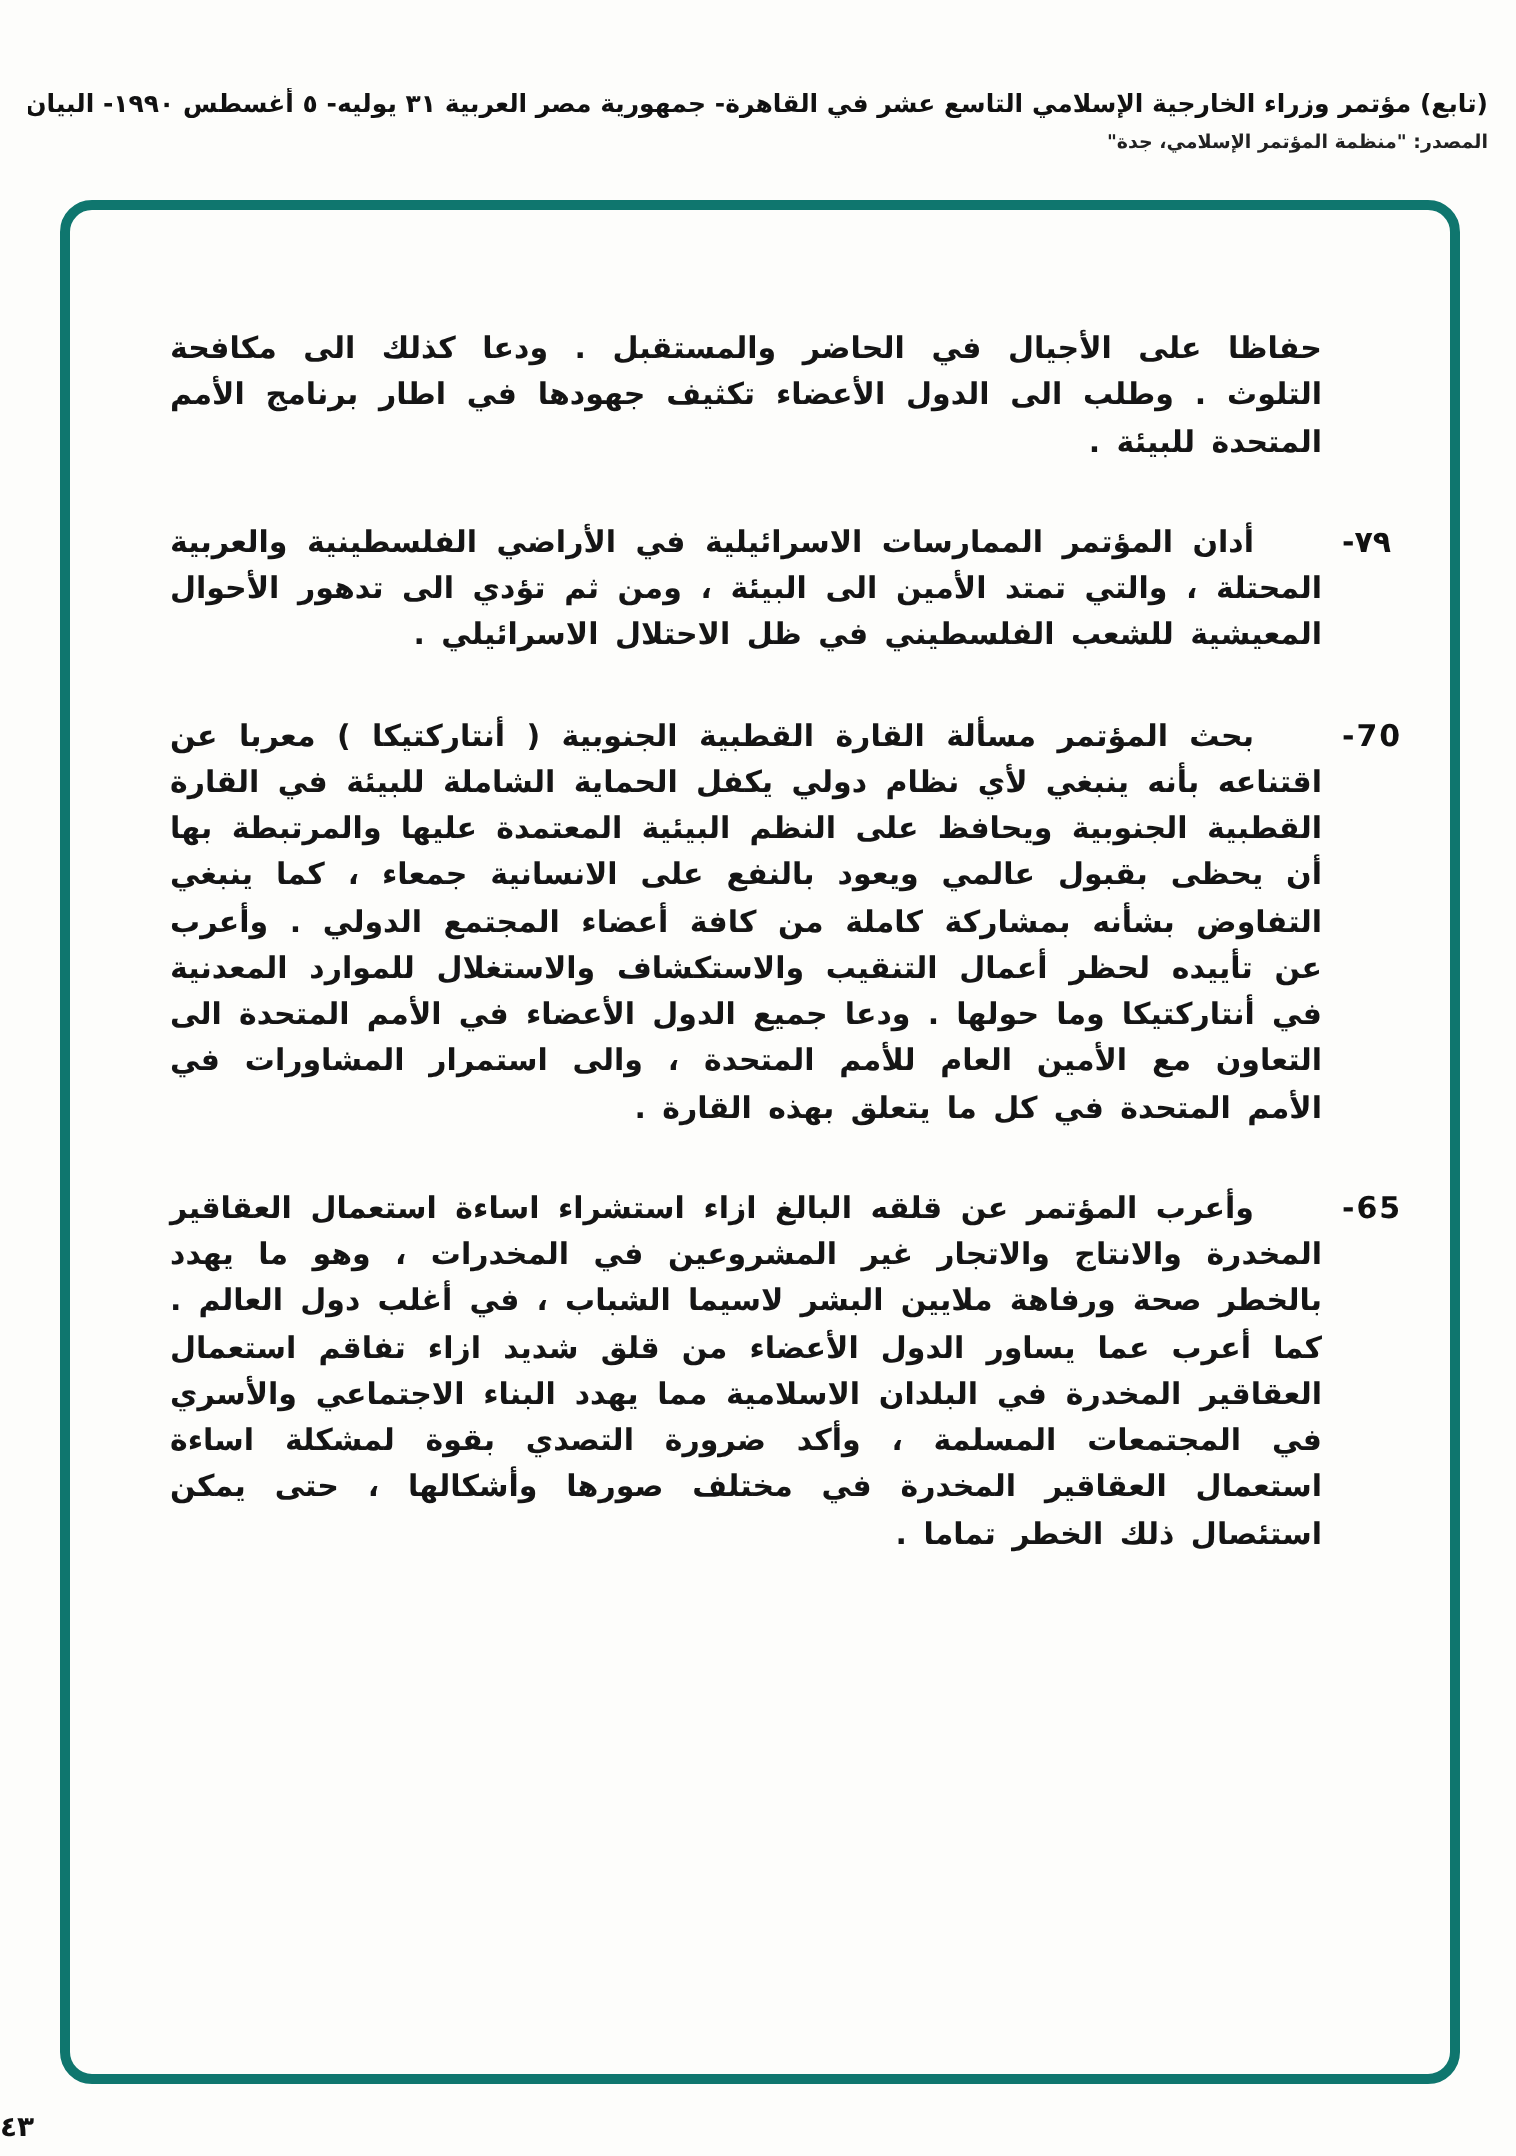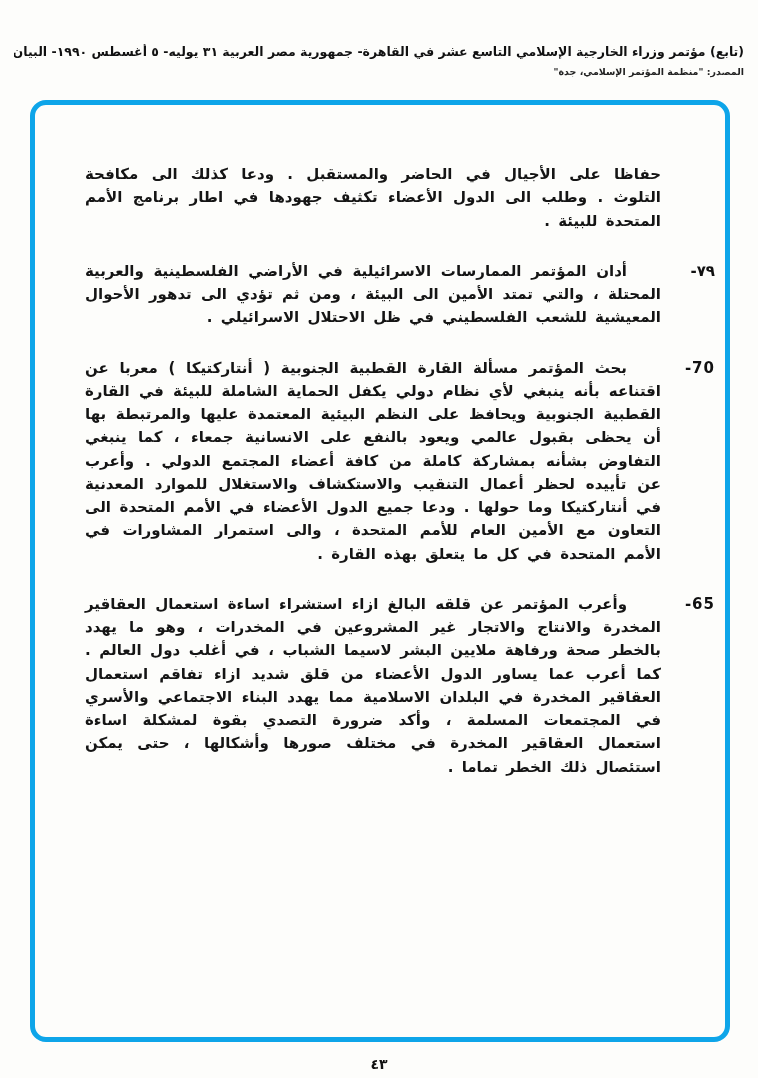--- a/index.html
+++ b/index.html
@@ -38,42 +38,42 @@
     color: #222;
     text-align: right;
     padding-left: 2px;
   }
   .frame {
     position: absolute;
     top: 100px;
     left: 30px;
     right: 28px;
     bottom: 36px;
-    border: 5px solid #0ea5e9;
+    border: 5px solid #0f766e;
     border-radius: 16px;
     background: #fdfdfb;
   }
   .content {
     position: absolute;
     top: 58px;
     right: 10px;
     left: 50px;
     direction: rtl;
   }
   .para {
     display: flex;
     direction: rtl;
     align-items: flex-start;
     margin-bottom: 27px;
   }
   .num {
     flex: 0 0 44px;
     margin-left: 10px;
     direction: ltr;
-    text-align: right;
+    text-align: left;
     font-size: 15px;
     font-weight: bold;
     color: #111;
     padding-top: 2px;
     letter-spacing: 1px;
   }
   .text {
     flex: 1;
     direction: rtl;
     text-align: justify;
@@ -83,21 +83,21 @@
     color: #151515;
     text-indent: 34px;
     word-spacing: 3px;
   }
   .para.no-indent .text { text-indent: 0; }
   .pagenum {
     position: absolute;
     bottom: 6px;
     left: 0;
     right: 0;
-    text-align: center;
+    text-align: left;
     font-size: 14px;
     font-weight: bold;
     color: #111;
   }
 </style>
 </head>
 <body>
 
 <div class="page">
 

